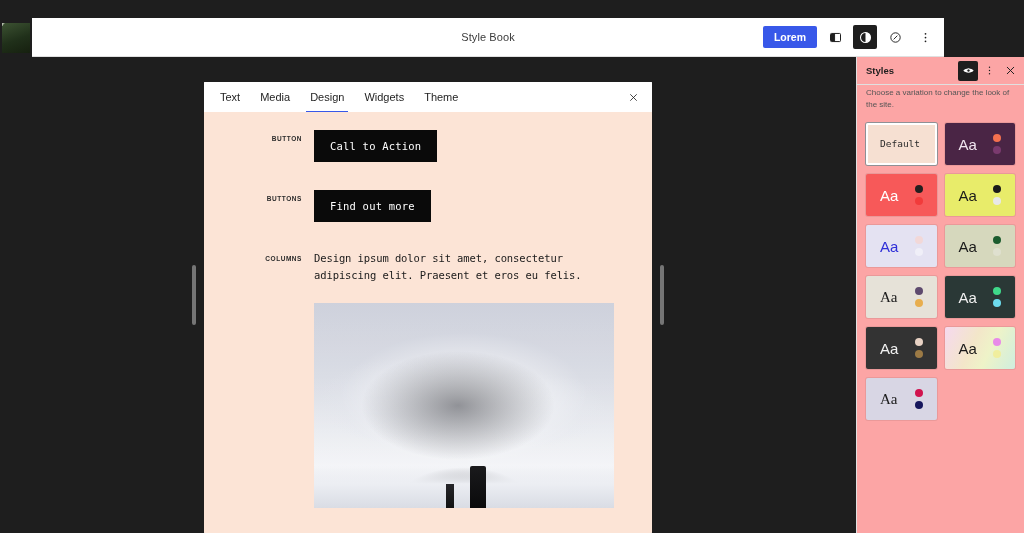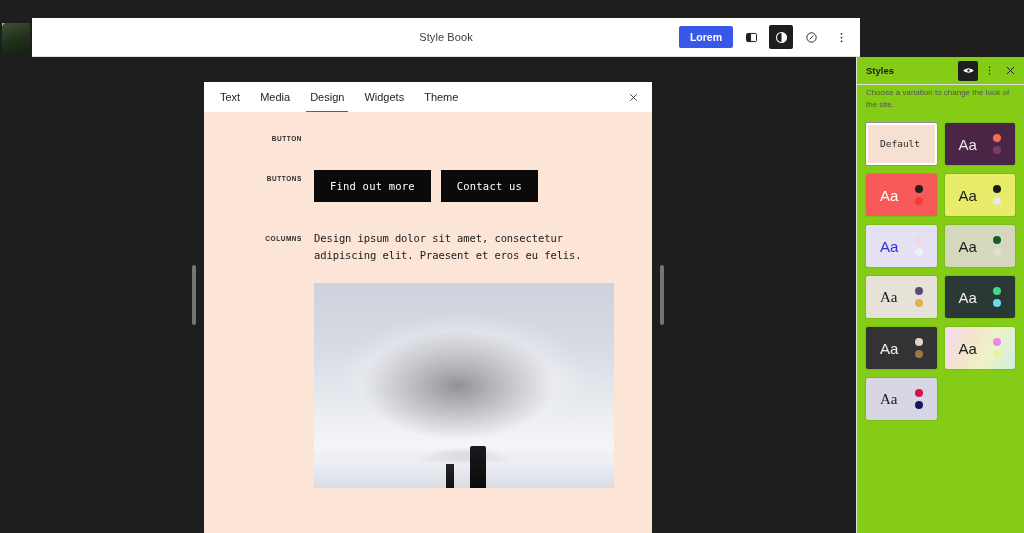--- a/index.html
+++ b/index.html
@@ -7,21 +7,21 @@
     width: 1024px; height: 533px;
     background: #1e1e1e;
     font-family: "Liberation Sans", sans-serif;
     overflow: hidden;
   }
   #app { position: relative; width: 1024px; height: 533px; background: #1e1e1e; }
 
   
   .topbar {
     position: absolute; left: 0; top: 18px;
-    width: 860px; height: 39px;
+    width: 944px; height: 39px;
     display: flex; align-items: stretch;
     background: #1e1e1e;
   }
   .site-icon {
     width: 32px; height: 39px;
     display: flex; align-items: center; justify-content: center;
     background: #1e1e1e; flex: 0 0 32px;
   }
   .site-icon-img {
     width: 28px; height: 30px;
@@ -148,21 +148,21 @@
   }
   .photo .ground {
     position: absolute; left: 0; right: 0; bottom: 0; height: 44px;
     background: linear-gradient(180deg, rgba(245,246,249,.2), #eceef3 45%, #d9dce4);
   }
 
   
   .sidebar {
     position: absolute; right: 0; top: 57px;
     width: 168px; height: 476px;
-    background: #84cc16; border-left: 1px solid #e0e0e0;
+    background: #fca5a5; border-left: 1px solid #e0e0e0;
   }
   .sb-head {
     height: 28px; display: flex; align-items: center;
     padding: 0 4px 0 9px; border-bottom: 1px solid #e0e0e0;
   }
   .sb-head-title { font-size: 9.5px; font-weight: 600; color: #1e1e1e; }
   .sb-head-actions { margin-left: auto; display: flex; align-items: center; gap: 1px; }
   .sbtn {
     width: 20px; height: 20px; border-radius: 2px;
     display: flex; align-items: center; justify-content: center;
@@ -270,28 +270,30 @@
             <line x1="5" y1="5" x2="19" y2="19"></line>
               <line x1="19" y1="5" x2="5" y2="19"></line>
           </svg>
         </div>
       </div>
 
       <div class="sb-body">
 
         <div class="sb-row">
           <div class="sb-label">BUTTON</div>
+          <div class="sb-content">
+            <button class="demo-btn">Call to Action</button>
+          </div>
         </div>
 
         <div class="sb-row">
           <div class="sb-label">BUTTONS</div>
           <div class="sb-content">
             <div class="btn-group">
               <button class="demo-btn">Find out more</button>
-              <button class="demo-btn">Contact us</button>
             </div>
           </div>
         </div>
 
         <div class="sb-row">
           <div class="sb-label">COLUMNS</div>
           <div class="sb-content">
             <div class="lorem">Design ipsum dolor sit amet, consectetur adipiscing elit. Praesent et eros eu felis.</div>
             <div class="photo">
               <div class="ground"></div>

